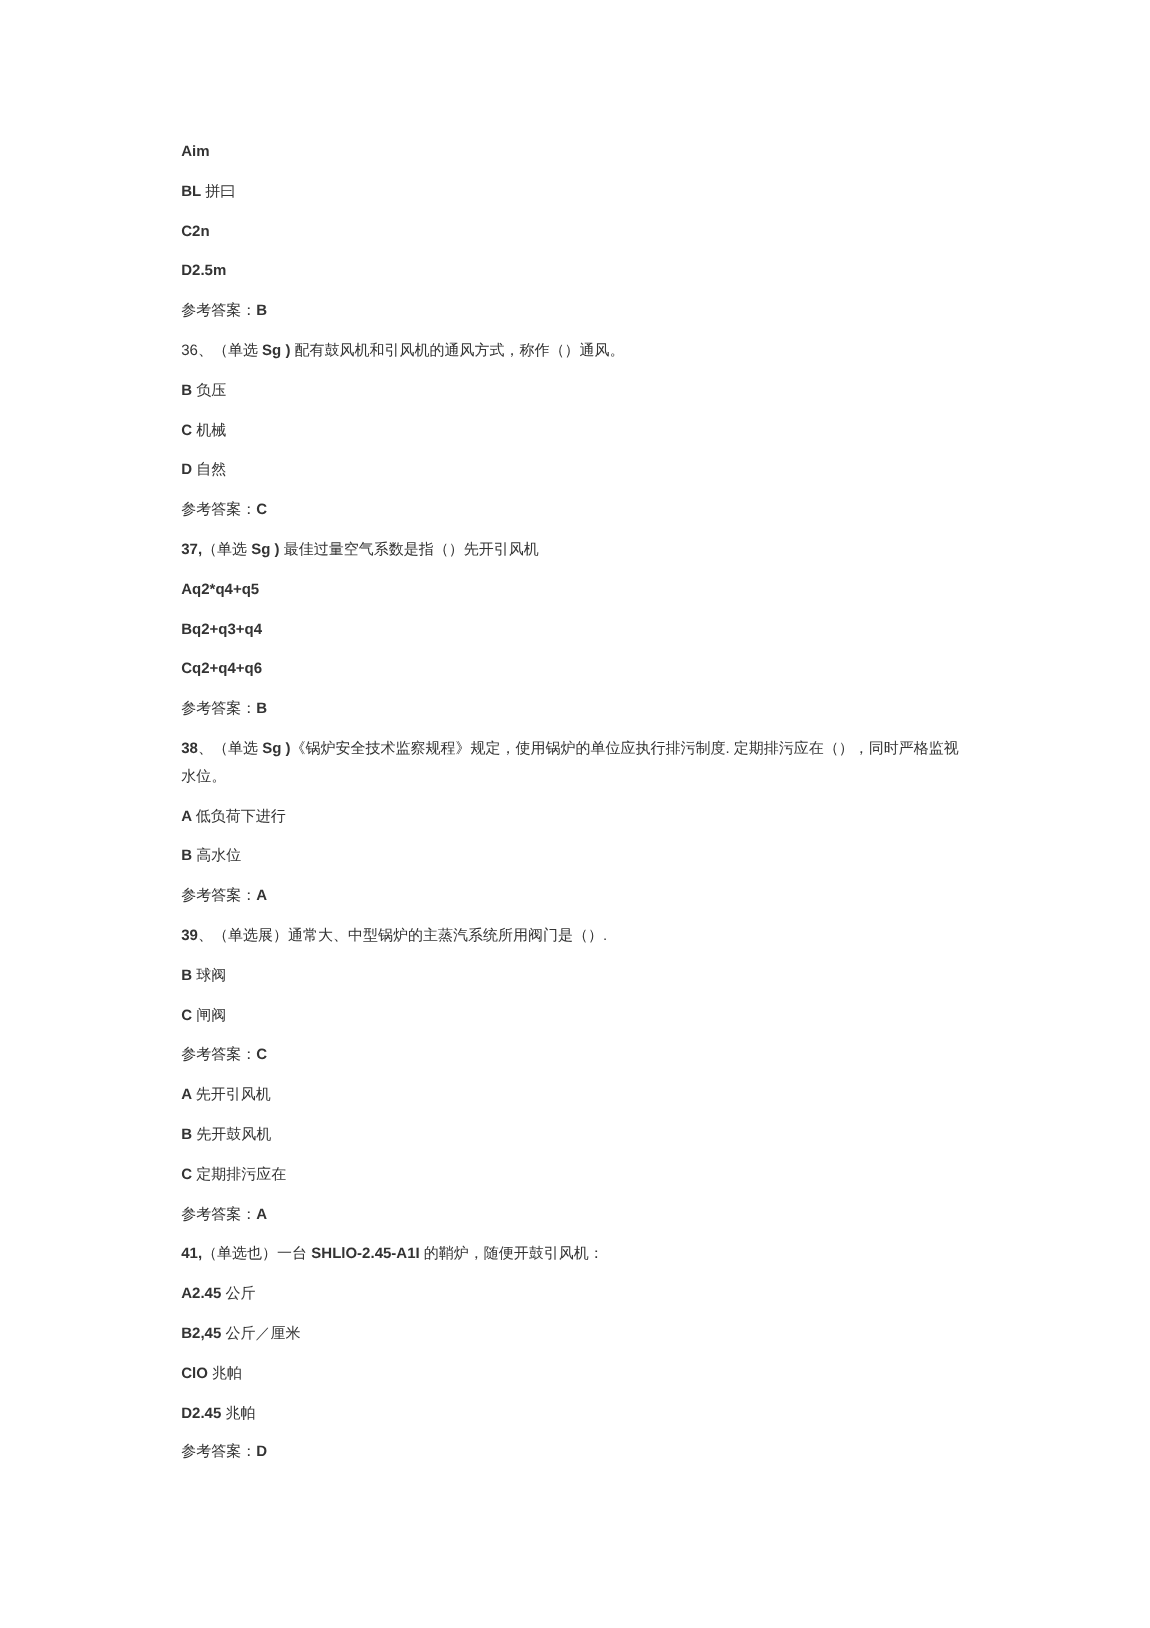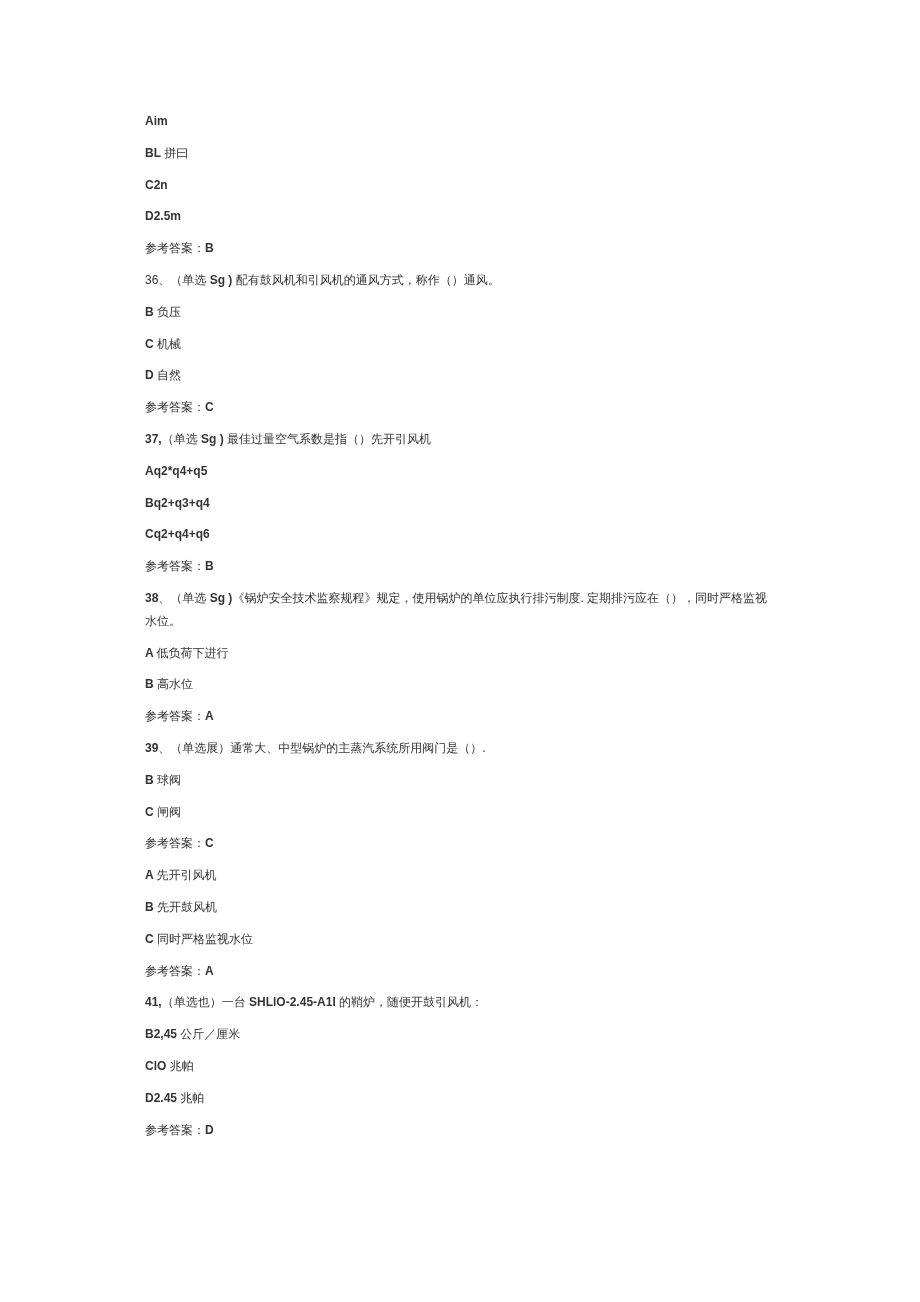--- a/index.html
+++ b/index.html
@@ -45,20 +45,21 @@
     <div class="line"><span class="bold">38</span><span>、（单选 </span><span class="bold">Sg )</span><span>《锅炉安全技术监察规程》规定，使用锅炉的单位应执行排污制度. 定期排污应在（），同时严格监视水位。</span></div>
     <div class="line"><span class="bold">A </span><span>低负荷下进行</span></div>
     <div class="line"><span class="bold">B </span><span>高水位</span></div>
     <div class="line"><span>参考答案：</span><span class="bold">A</span></div>
     <div class="line"><span class="bold">39</span><span>、（单选展）通常大、中型锅炉的主蒸汽系统所用阀门是（）.</span></div>
     <div class="line"><span class="bold">B </span><span>球阀</span></div>
     <div class="line"><span class="bold">C </span><span>闸阀</span></div>
     <div class="line"><span>参考答案：</span><span class="bold">C</span></div>
     <div class="line"><span class="bold">A </span><span>先开引风机</span></div>
     <div class="line"><span class="bold">B </span><span>先开鼓风机</span></div>
-    <div class="line"><span class="bold">C </span><span>同时严格监视水位</span></div>
+    <div class="line"><span class="bold">C </span><span>定期排污应在</span></div>
     <div class="line"><span>参考答案：</span><span class="bold">A</span></div>
     <div class="line"><span class="bold">41,</span><span>（单选也）一台 </span><span class="bold">SHLlO-2.45-A1I </span><span>的鞘炉，随便开鼓引风机：</span></div>
+    <div class="line"><span class="bold">A2.45 </span><span>公斤</span></div>
     <div class="line"><span class="bold">B2,45 </span><span>公斤／厘米</span></div>
     <div class="line"><span class="bold">ClO </span><span>兆帕</span></div>
     <div class="line"><span class="bold">D2.45 </span><span>兆帕</span></div>
     <div class="line"><span>参考答案：</span><span class="bold">D</span></div>
   </div>
 
 </body></html>

